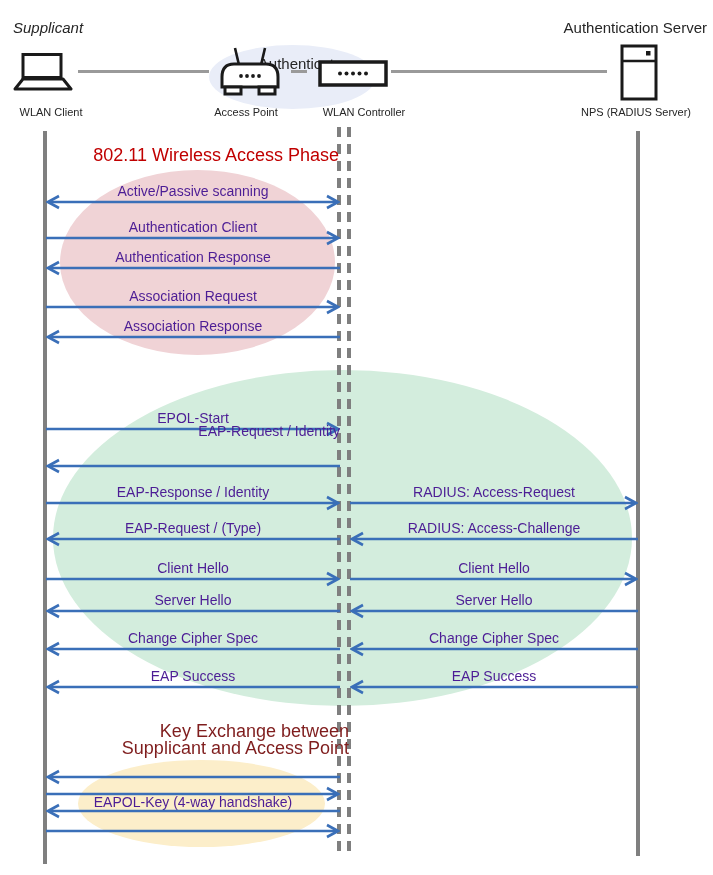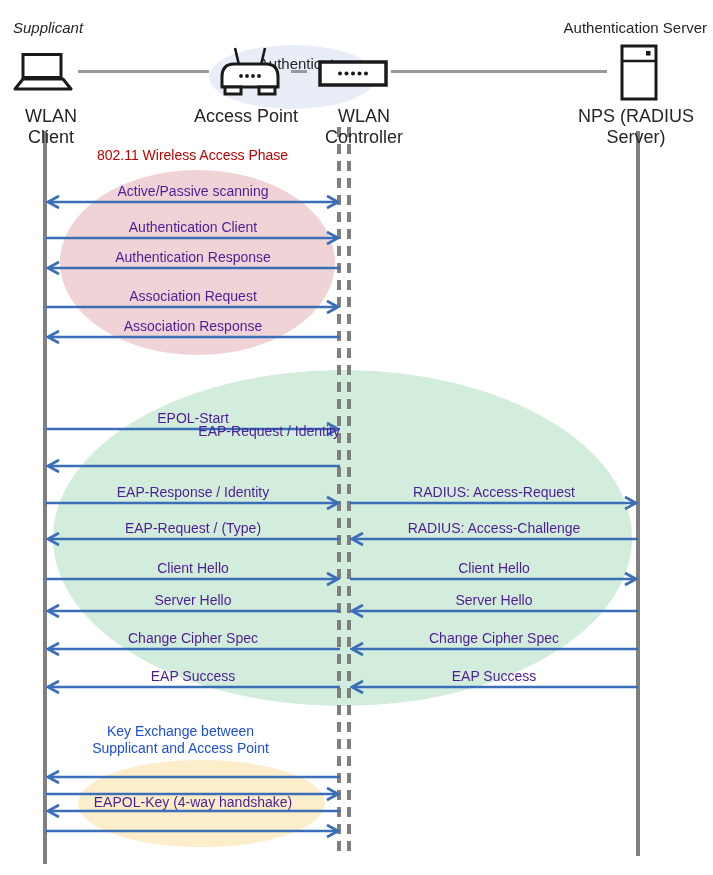--- a/index.html
+++ b/index.html
@@ -4,22 +4,22 @@
 <style>
   html,body{margin:0;padding:0;background:#fff;}
   .stage{position:relative;width:713px;height:875px;background:#fff;overflow:hidden;
          font-family:"Liberation Sans",sans-serif;color:#262626;}
   .ellipse{position:absolute;border-radius:50%;z-index:1;}
   .lifeline{position:absolute;z-index:2;}
   .dashline{position:absolute;z-index:2;width:4px;
             background-image:repeating-linear-gradient(to bottom,#7f7f7f 0 10px,transparent 10px 17px);}
   .connector{position:absolute;height:3px;background:#9a9a9a;z-index:2;top:70px;}
   .role-label{position:absolute;font-size:15px;z-index:3;top:19px;}
-  .device-label{position:absolute;font-size:18px;z-index:3;top:106px;text-align:center;}
-  .phase-title{position:absolute;font-size:14px;text-align:center;z-index:4;white-space:pre-line;line-height:17px;}
+  .device-label{position:absolute;font-size:11px;z-index:3;top:106px;text-align:center;}
+  .phase-title{position:absolute;font-size:18px;text-align:right;z-index:4;white-space:pre-line;line-height:17px;}
   .msg-label{position:absolute;font-size:14px;line-height:15px;text-align:center;z-index:4;color:#4c1d95;}
   .icon{position:absolute;z-index:3;}
   svg.arrow{position:absolute;z-index:4;}
 </style>
 </head>
 <body>
 
 <div class="stage">
 
   <div class="ellipse" style="left: 209px; top: 45px; width: 167px; height: 64px; background-color: rgb(233, 237, 248);"></div>
@@ -71,21 +71,21 @@
   <div class="device-label" style="left:191px;width:110px;">Access Point</div>
   <div class="device-label" style="left:302px;width:124px;">WLAN Controller</div>
   <div class="device-label" style="left:562px;width:148px;">NPS (RADIUS Server)</div>
 
   <div class="lifeline" style="left: 43px; top: 131px; width: 4px; height: 733px; background-color: rgb(127, 127, 127);"></div>
   <div class="dashline" style="left:337px;top:127px;height:729px;"></div>
   <div class="dashline" style="left:347px;top:127px;height:729px;"></div>
   <div class="lifeline" style="left: 636px; top: 131px; width: 4px; height: 725px; background-color: rgb(127, 127, 127);"></div>
 
   <div class="phase-title" style="left: 46px; top: 147px; width: 293px; color: rgb(192, 0, 0);">802.11 Wireless Access Phase</div>
-  <div class="phase-title" style="left: 34px; top: 723px; width: 293px; color: #1d4ed8;">Key Exchange between
+  <div class="phase-title" style="left: 56px; top: 723px; width: 293px; color: #7f1d1d;">Key Exchange between
 Supplicant and Access Point</div>
 
   <div>
       <div class="msg-label" style="left: 46px; width: 294px; top: 184px;">Active/Passive scanning</div>
       <svg class="arrow" width="294" height="16" style="left: 46px; top: 194px;">
         <line x1="3" x2="291" y1="8" y2="8" stroke="#3a6fb8" stroke-width="2.4"></line>
         <polyline points="281,2 292,8 281,14" fill="none" stroke="#3a6fb8" stroke-width="2.6"></polyline>
         <polyline points="13,2 2,8 13,14" fill="none" stroke="#3a6fb8" stroke-width="2.6"></polyline>
       </svg>
       <div class="msg-label" style="left: 46px; width: 294px; top: 220px;">Authentication Client</div>

